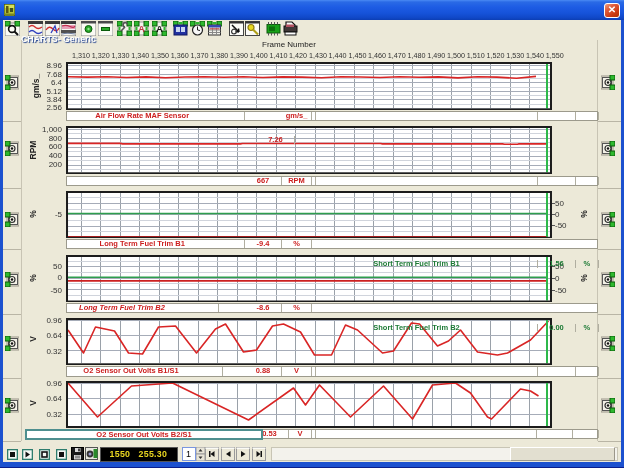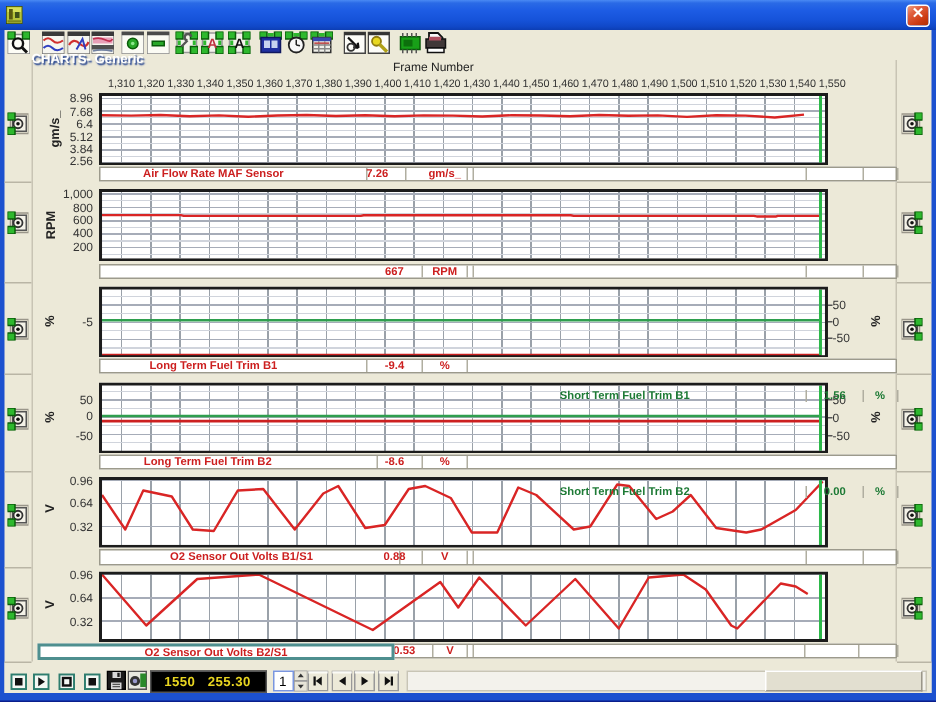--- a/index.html
+++ b/index.html
@@ -573,21 +573,21 @@
 <div class="abs" style="left:551.5px;top:202.5px;width:3px;height:1px;background:#555"></div>
 <div class="abs" style="left:551.5px;top:213.5px;width:3px;height:1px;background:#555"></div>
 <div class="abs" style="left:551.5px;top:225.2px;width:3px;height:1px;background:#555"></div>
 <div class="abs" style="left:551.5px;top:265.8px;width:3px;height:1px;background:#555"></div>
 <div class="abs" style="left:551.5px;top:277.5px;width:3px;height:1px;background:#555"></div>
 <div class="abs" style="left:551.5px;top:289.5px;width:3px;height:1px;background:#555"></div>
 <div class="rot" style="left:580px;top:208.5px">%</div>
 <div class="rot" style="left:580px;top:272.5px">%</div>
 <div class="lrow" style="left:65.5px;top:110.5px;width:532.0px;height:10.5px">
     <div class="cell red" style="left:0.0px;width:178.5px;line-height:8.5px;padding-right:26px;">Air Flow Rate MAF Sensor</div>
-    <div class="cell red" style="left:167px;width:37px;line-height:8.5px;">7.26</div>
+    <div class="cell red" style="left:191px;width:37px;line-height:8.5px;margin-top:24px;">7.26</div>
     <div class="cell red" style="left:215.5px;width:30px;line-height:8.5px;">gm/s_</div>
     <div class="cell " style="left:245.5px;width:4px;line-height:8.5px;"></div>
     <div class="cell " style="left:249.5px;width:222px;line-height:8.5px;"></div>
     <div class="cell " style="left:471.5px;width:38px;line-height:8.5px;"></div>
     <div class="cell " style="left:509.5px;width:22.5px;line-height:8.5px;"></div>
   </div>
 <div class="lrow" style="left:65.5px;top:175.5px;width:532.0px;height:10.5px">
     <div class="cell red" style="left:178.5px;width:37px;line-height:8.5px;">667</div>
     <div class="cell red" style="left:215.5px;width:30px;line-height:8.5px;">RPM</div>
     <div class="cell " style="left:245.5px;width:4px;line-height:8.5px;"></div>
@@ -597,29 +597,29 @@
   </div>
 <div class="lrow" style="left:65.5px;top:238.5px;width:532.0px;height:10.5px">
     <div class="cell red" style="left:0.0px;width:178.5px;line-height:8.5px;padding-right:26px;">Long Term Fuel Trim B1</div>
     <div class="cell red" style="left:178.5px;width:37px;line-height:8.5px;">-9.4</div>
     <div class="cell red" style="left:215.5px;width:30px;line-height:8.5px;">%</div>
     <div class="cell green" style="left:245.5px;width:226px;line-height:8.5px;padding-right:16px;">Short Term Fuel Trim B1</div>
     <div class="cell green" style="left:471.5px;width:38px;line-height:8.5px;">1.56</div>
     <div class="cell green" style="left:509.5px;width:22.5px;line-height:8.5px;">%</div>
   </div>
 <div class="lrow" style="left:65.5px;top:302.5px;width:532.0px;height:10.5px">
-    <div class="cell red" style="left:0.0px;width:185px;line-height:8.5px;padding-right:40px;">Long Term Fuel Trim B2</div>
+    <div class="cell red" style="left:0.0px;width:152px;line-height:8.5px;padding-right:40px;font-style:italic;">Long Term Fuel Trim B2</div>
     <div class="cell red" style="left:178.5px;width:37px;line-height:8.5px;">-8.6</div>
     <div class="cell red" style="left:215.5px;width:30px;line-height:8.5px;">%</div>
     <div class="cell green" style="left:245.5px;width:226px;line-height:8.5px;padding-right:16px;">Short Term Fuel Trim B2</div>
     <div class="cell green" style="left:471.5px;width:38px;line-height:8.5px;">0.00</div>
     <div class="cell green" style="left:509.5px;width:22.5px;line-height:8.5px;">%</div>
   </div>
 <div class="lrow" style="left:65.5px;top:366px;width:532.0px;height:10.5px">
-    <div class="cell red" style="left:16px;width:184px;line-height:8.5px;padding-right:26px;">O2 Sensor Out Volts B1/S1</div>
+    <div class="cell red" style="left:0.0px;width:156px;line-height:8.5px;padding-right:26px;">O2 Sensor Out Volts B1/S1</div>
     <div class="cell red" style="left:178.5px;width:37px;line-height:8.5px;">0.88</div>
     <div class="cell red" style="left:215.5px;width:30px;line-height:8.5px;">V</div>
     <div class="cell " style="left:245.5px;width:4px;line-height:8.5px;"></div>
     <div class="cell " style="left:249.5px;width:222px;line-height:8.5px;"></div>
     <div class="cell " style="left:471.5px;width:38px;line-height:8.5px;"></div>
     <div class="cell " style="left:509.5px;width:22.5px;line-height:8.5px;"></div>
   </div>
 <div class="lrow" style="left:25px;top:428.5px;width:572.5px;height:10.5px">
     <div class="cell " style="left:0px;width:225px;line-height:8.5px;"></div>
     <div class="cell red" style="left:225px;width:38px;line-height:8.5px;">0.53</div>

